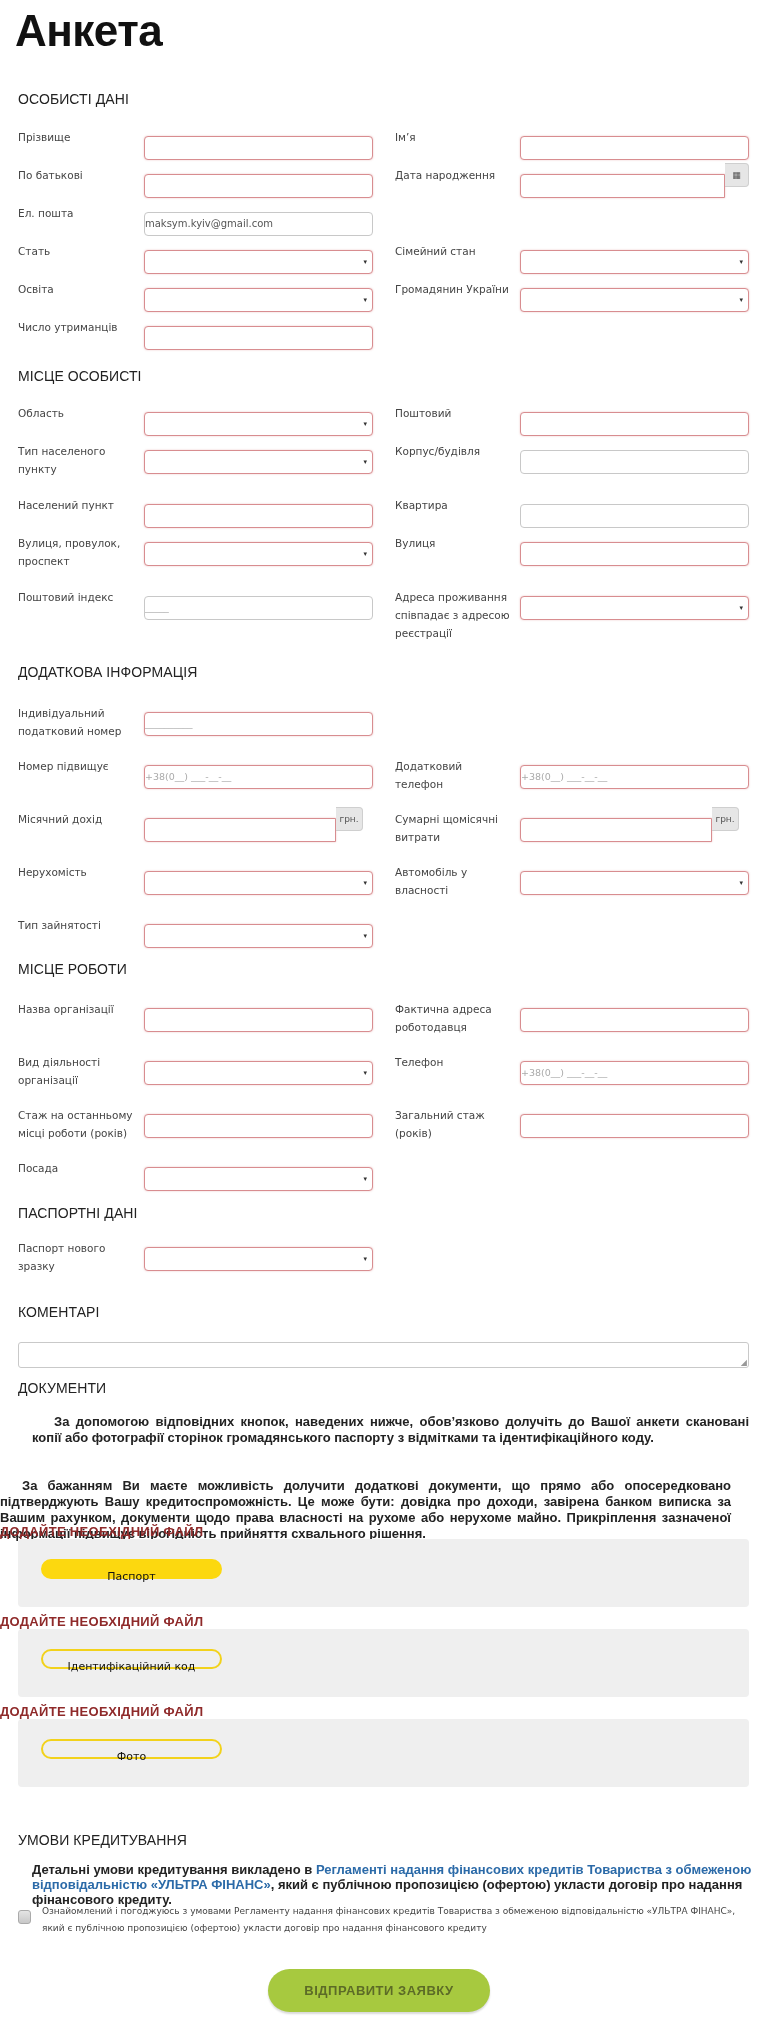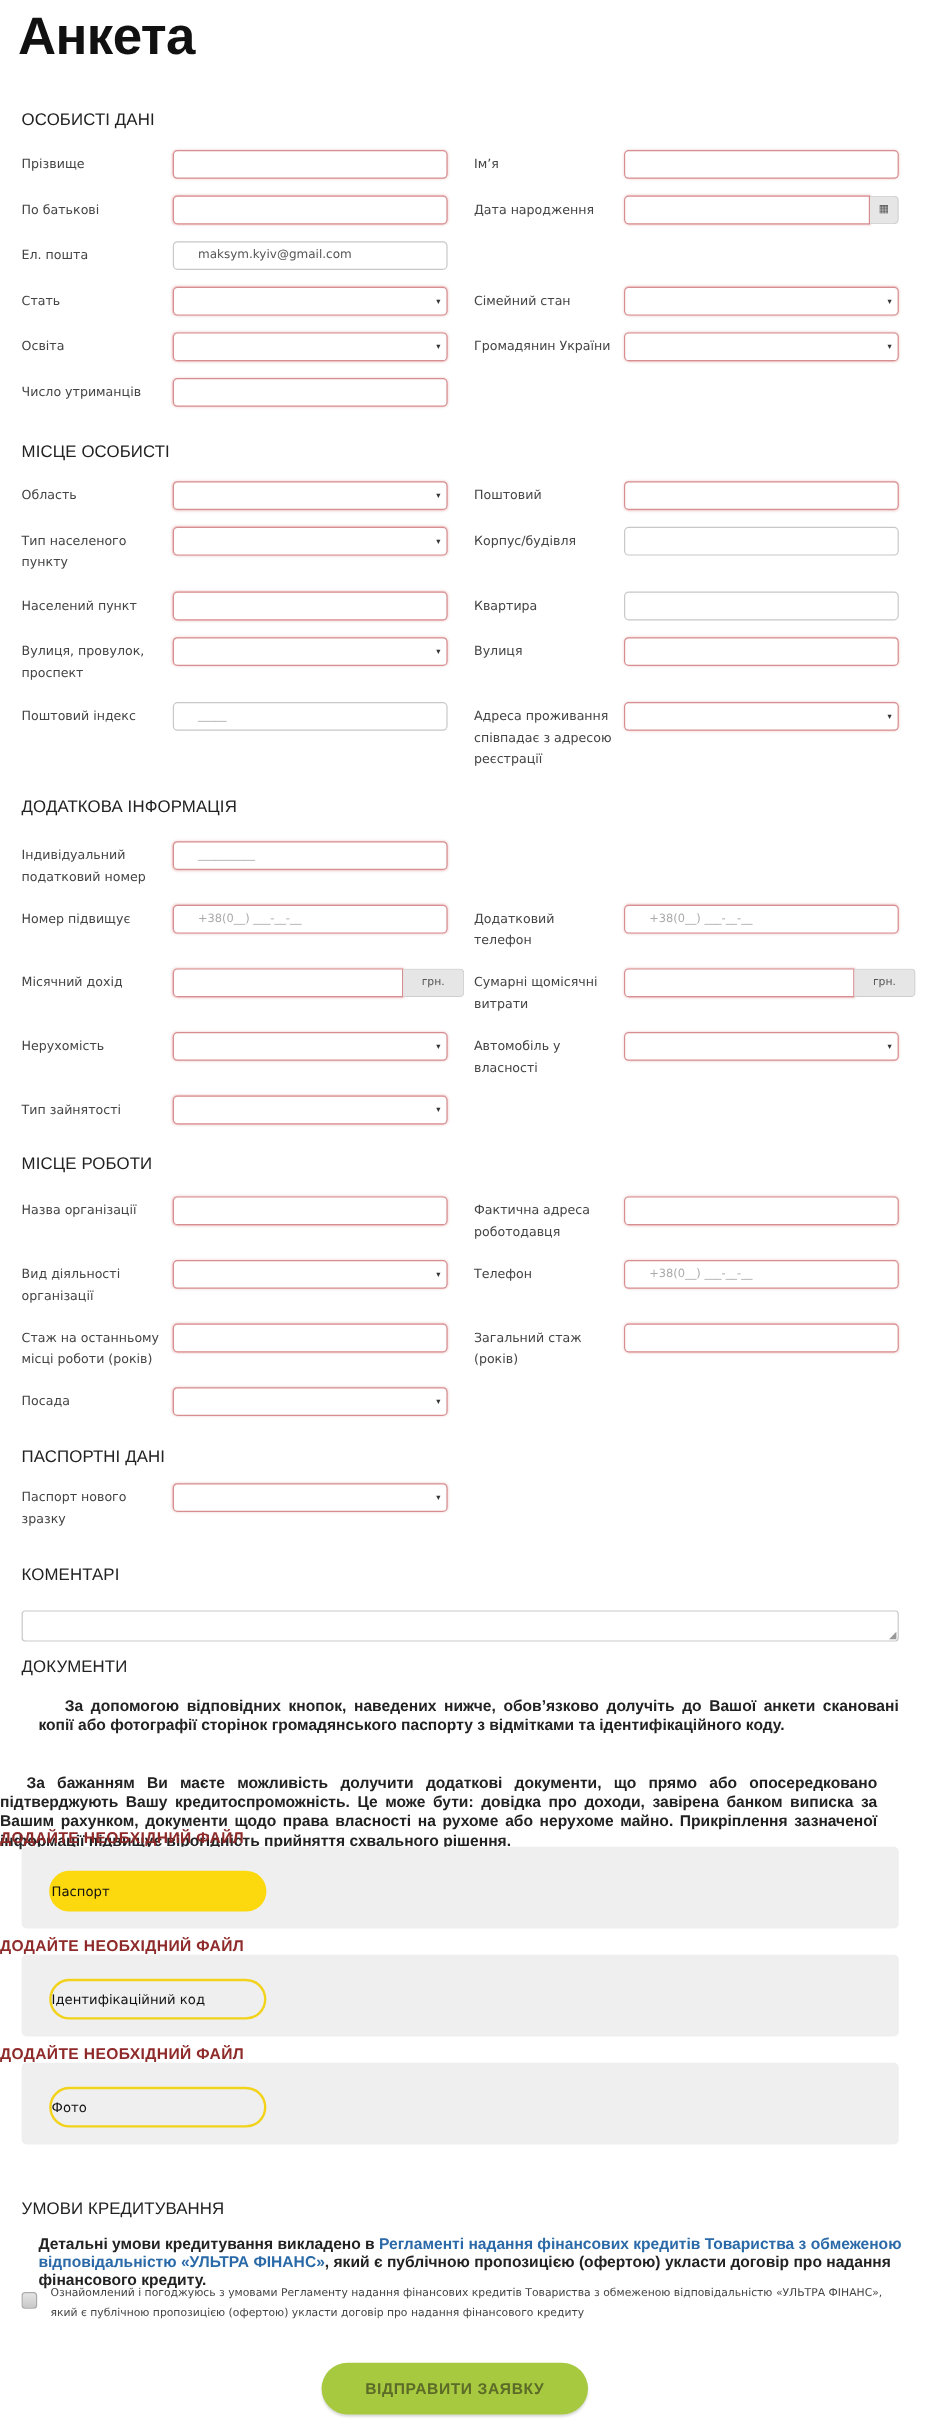--- a/index.html
+++ b/index.html
@@ -3,36 +3,36 @@
 <meta charset="utf-8">
 <style>
   * { box-sizing: border-box; margin: 0; padding: 0; }
   html, body { width: 773px; height: 2022px; background: #ffffff; overflow: hidden; }
   body { position: relative; font-family: "DejaVu Sans", sans-serif; color: #333; }
   .title { position: absolute; left: 15px; top: 6px; font-family: "Liberation Sans", sans-serif; font-weight: bold; font-size: 44px; color: #111; letter-spacing: -0.5px; }
   .section-h { position: absolute; left: 18px; font-family: "Liberation Sans", sans-serif; font-size: 14px; color: #222; letter-spacing: 0.1px; }
   .lbl { position: absolute; font-size: 10.5px; line-height: 18px; color: #444; width: 118px; }
   .lbl.l { left: 18px; }
   .lbl.r { left: 395px; }
-  .field { position: absolute; height: 24px; border: 1px solid #d88d90; border-radius: 4px; background: #fff; box-shadow: 0 0 2px rgba(200,80,80,0.35); font-size: 10px; color: #555; padding: 0 20px; line-height: 22px; white-space: nowrap; overflow: hidden; }
+  .field { position: absolute; height: 24px; border: 1px solid #d88d90; border-radius: 4px; background: #fff; box-shadow: 0 0 2px rgba(200,80,80,0.35); font-size: 10px; color: #555; padding: 0 0; line-height: 22px; white-space: nowrap; overflow: hidden; margin-top: 11px; }
   .field.l { left: 144px; width: 229px; }
   .field.r { left: 520px; width: 229px; }
   .field.ok { border-color: #c8c8c8; box-shadow: none; }
   .field .ph { color: #aaa; font-size: 9.5px; }
   .field .arrow { position: absolute; right: 5px; top: 0; font-size: 7px; color: #333; }
   .field.addon { width: 205px; border-top-right-radius: 0; border-bottom-right-radius: 0; }
   .addon-box { position: absolute; height: 24px; width: 24px; background: #e6e6e6; border: 1px solid #cfcfcf; border-left: none; border-radius: 0 4px 4px 0; font-size: 9px; color: #555; text-align: center; line-height: 22px; }
-  .addon-box.wide { width: 51px; }
+  .addon-box.wide { width: 27px; }
   .textarea { position: absolute; left: 18px; top: 1342px; width: 731px; height: 26px; border: 1px solid #c9c9c9; border-radius: 3px; background: #fff; }
   .textarea .grip { position: absolute; right: 1px; bottom: 0px; font-size: 8px; color: #999; }
   .para { position: absolute; left: 32px; width: 717px; font-family: "Liberation Sans", sans-serif; font-weight: bold; font-size: 13px; line-height: 16px; color: #222; text-align: justify; }
   .para.i { left: 0; width: 731px; }
   .doc-h { position: absolute; left: 0; width: 773px; text-align: left; font-family: "Liberation Sans", sans-serif; font-weight: bold; font-size: 13px; color: #8f2a2a; letter-spacing: 0.3px; }
   .doc-box { position: absolute; left: 18px; width: 731px; height: 68px; background: #efefef; border-radius: 4px; }
-  .doc-btn { position: absolute; left: 23px; top: 20px; width: 181px; height: 34px; border-radius: 17px; font-size: 11px; color: #111; line-height: 32px; border: 2px solid #f2d21b; background: #efefef; }
+  .doc-btn { position: absolute; left: 23px; top: 20px; width: 181px; height: 20px; border-radius: 17px; font-size: 11px; color: #111; text-align: center; line-height: 32px; border: 2px solid #f2d21b; background: #efefef; }
   .doc-btn.filled { background: #fcd80f; border-color: #fcd80f; }
   .cond { position: absolute; left: 32px; top: 1862px; width: 720px; font-family: "Liberation Sans", sans-serif; font-weight: bold; font-size: 13px; line-height: 15px; color: #222; }
   .cond .link { color: #2b6aa8; }
   .chk { position: absolute; left: 18px; top: 1910px; width: 13px; height: 14px; border: 1px solid #aaa; border-radius: 3px; background: linear-gradient(#e4e4e4, #c8c8c8); }
   .chk-text { position: absolute; left: 42px; top: 1903px; width: 700px; font-size: 9px; line-height: 17px; color: #444; }
   .submit { position: absolute; left: 268px; top: 1969px; width: 222px; height: 43px; border-radius: 22px; background: #a7c93f; box-shadow: 0 2px 2px rgba(0,0,0,0.15); text-align: center; line-height: 43px; font-family: "Liberation Sans", sans-serif; font-weight: bold; font-size: 13px; color: #5c6b27; letter-spacing: 0.5px; }
 </style>
 </head>
 <body>
 

